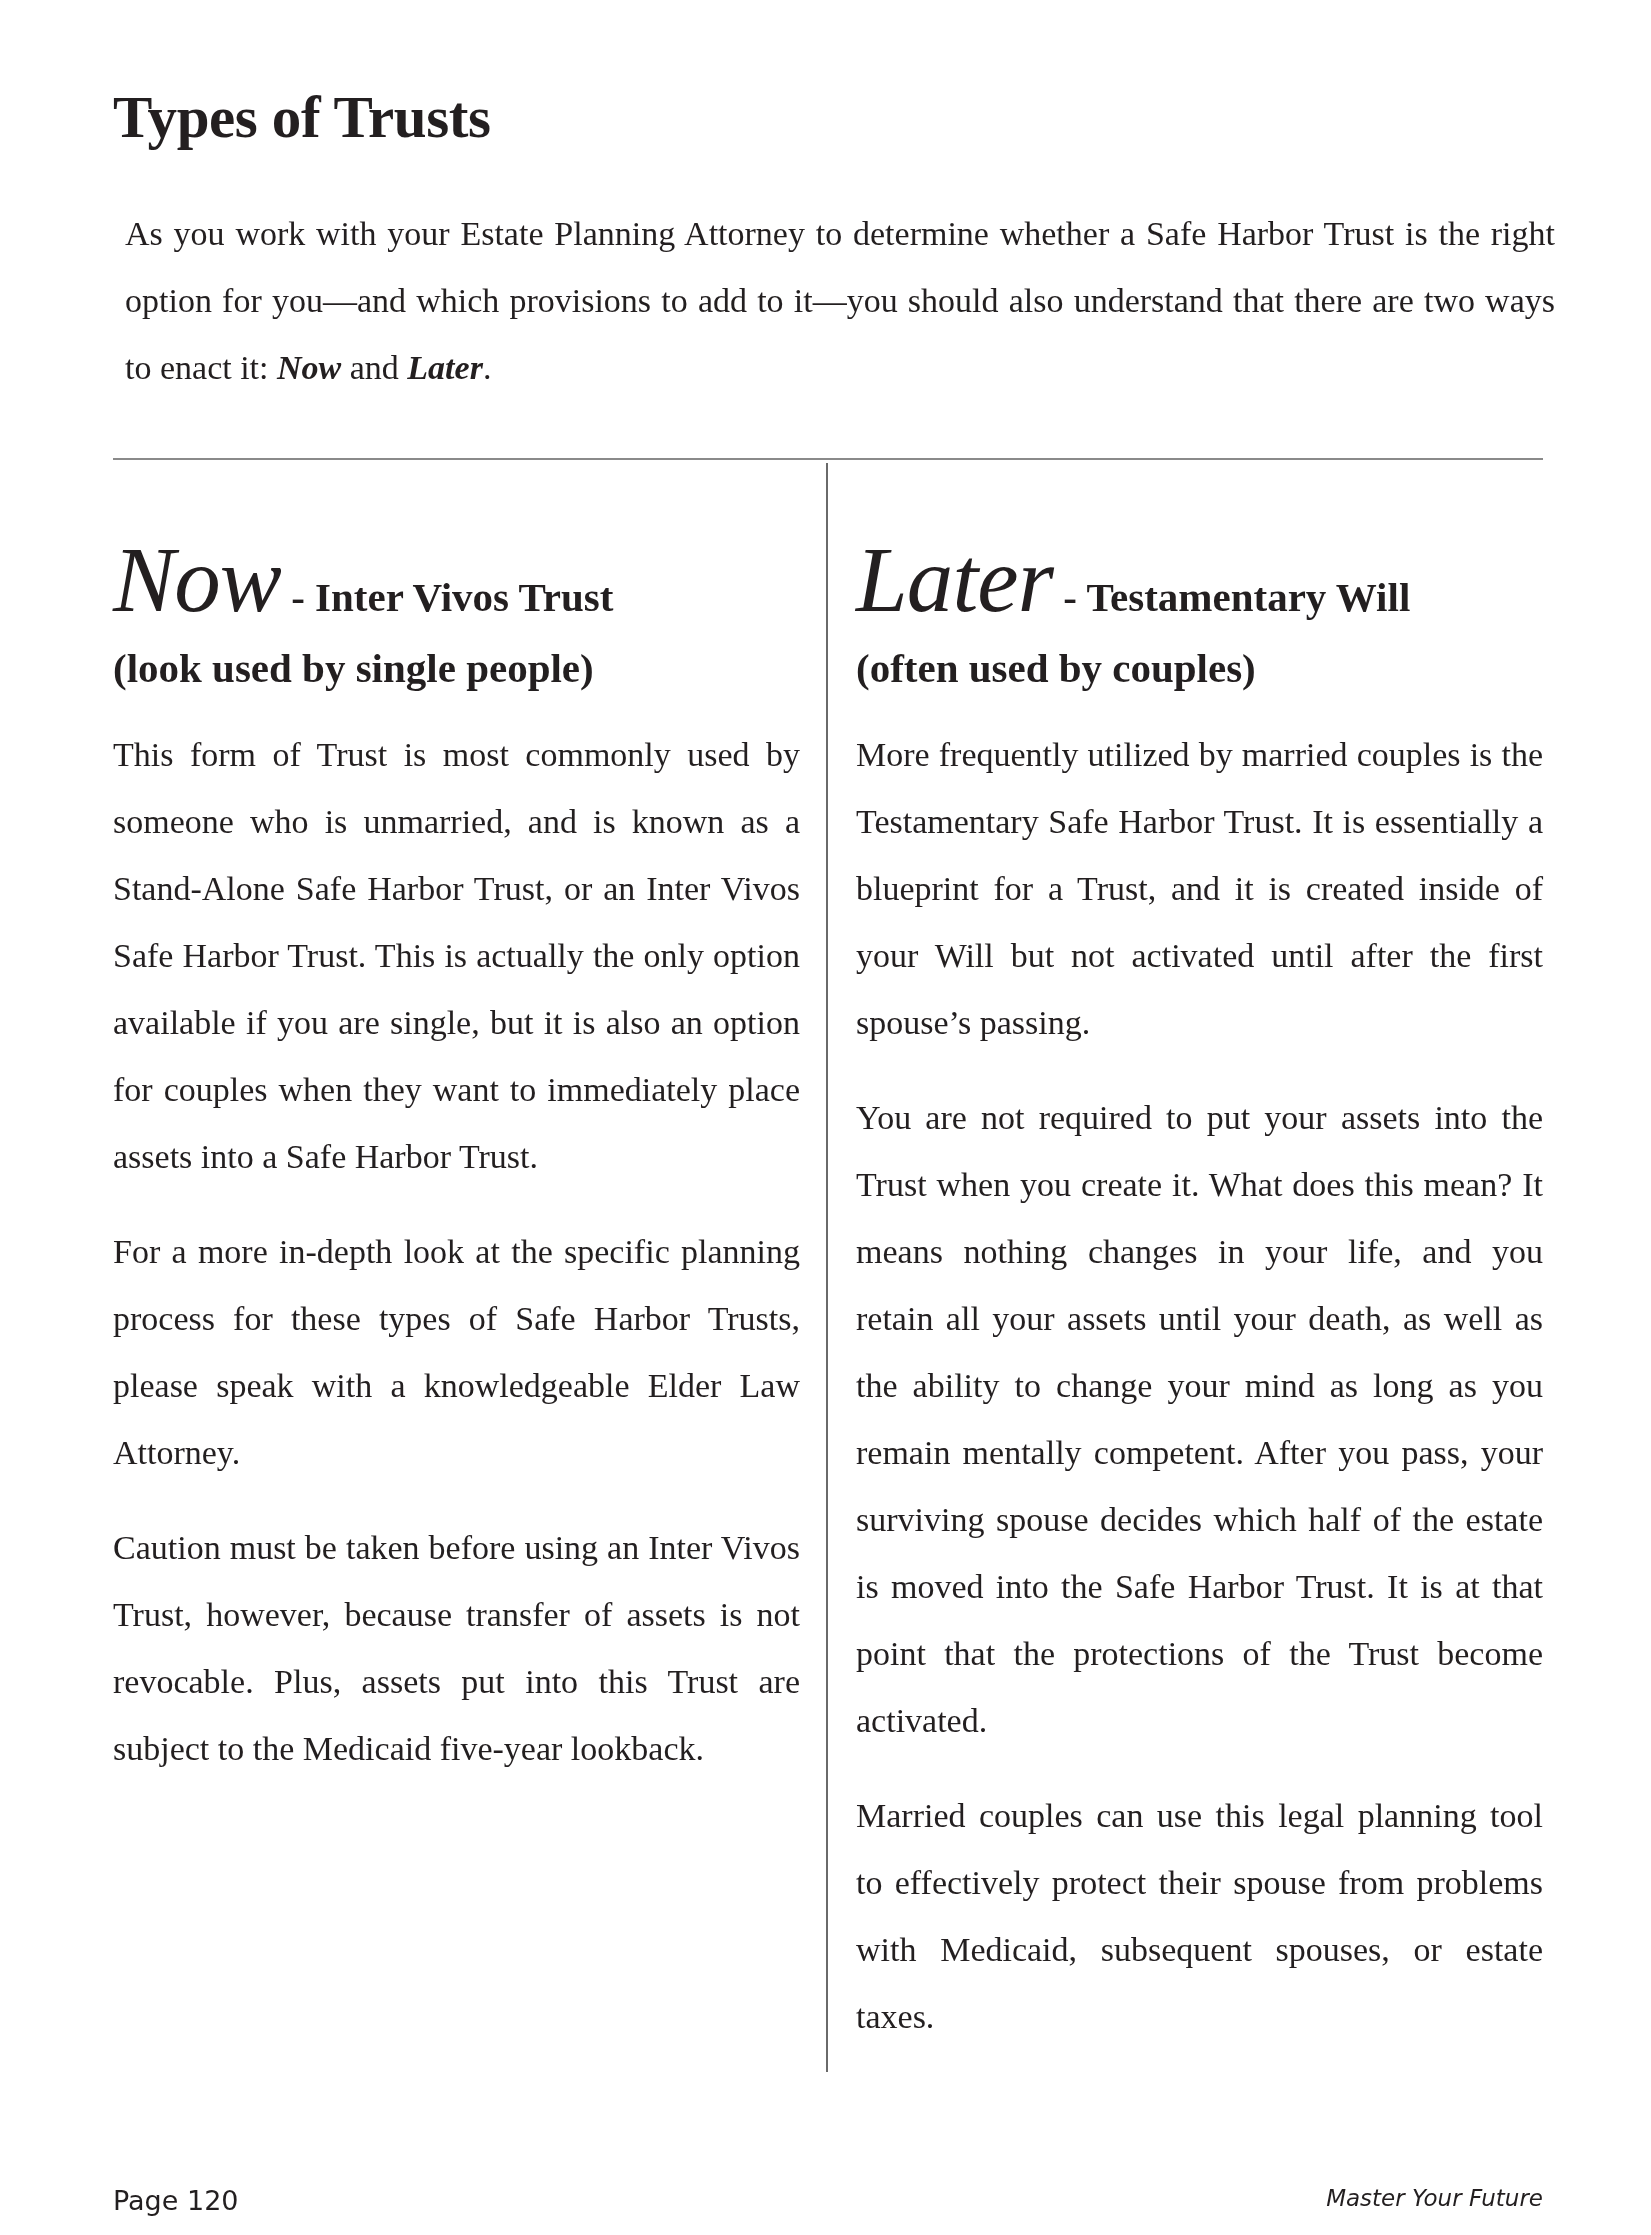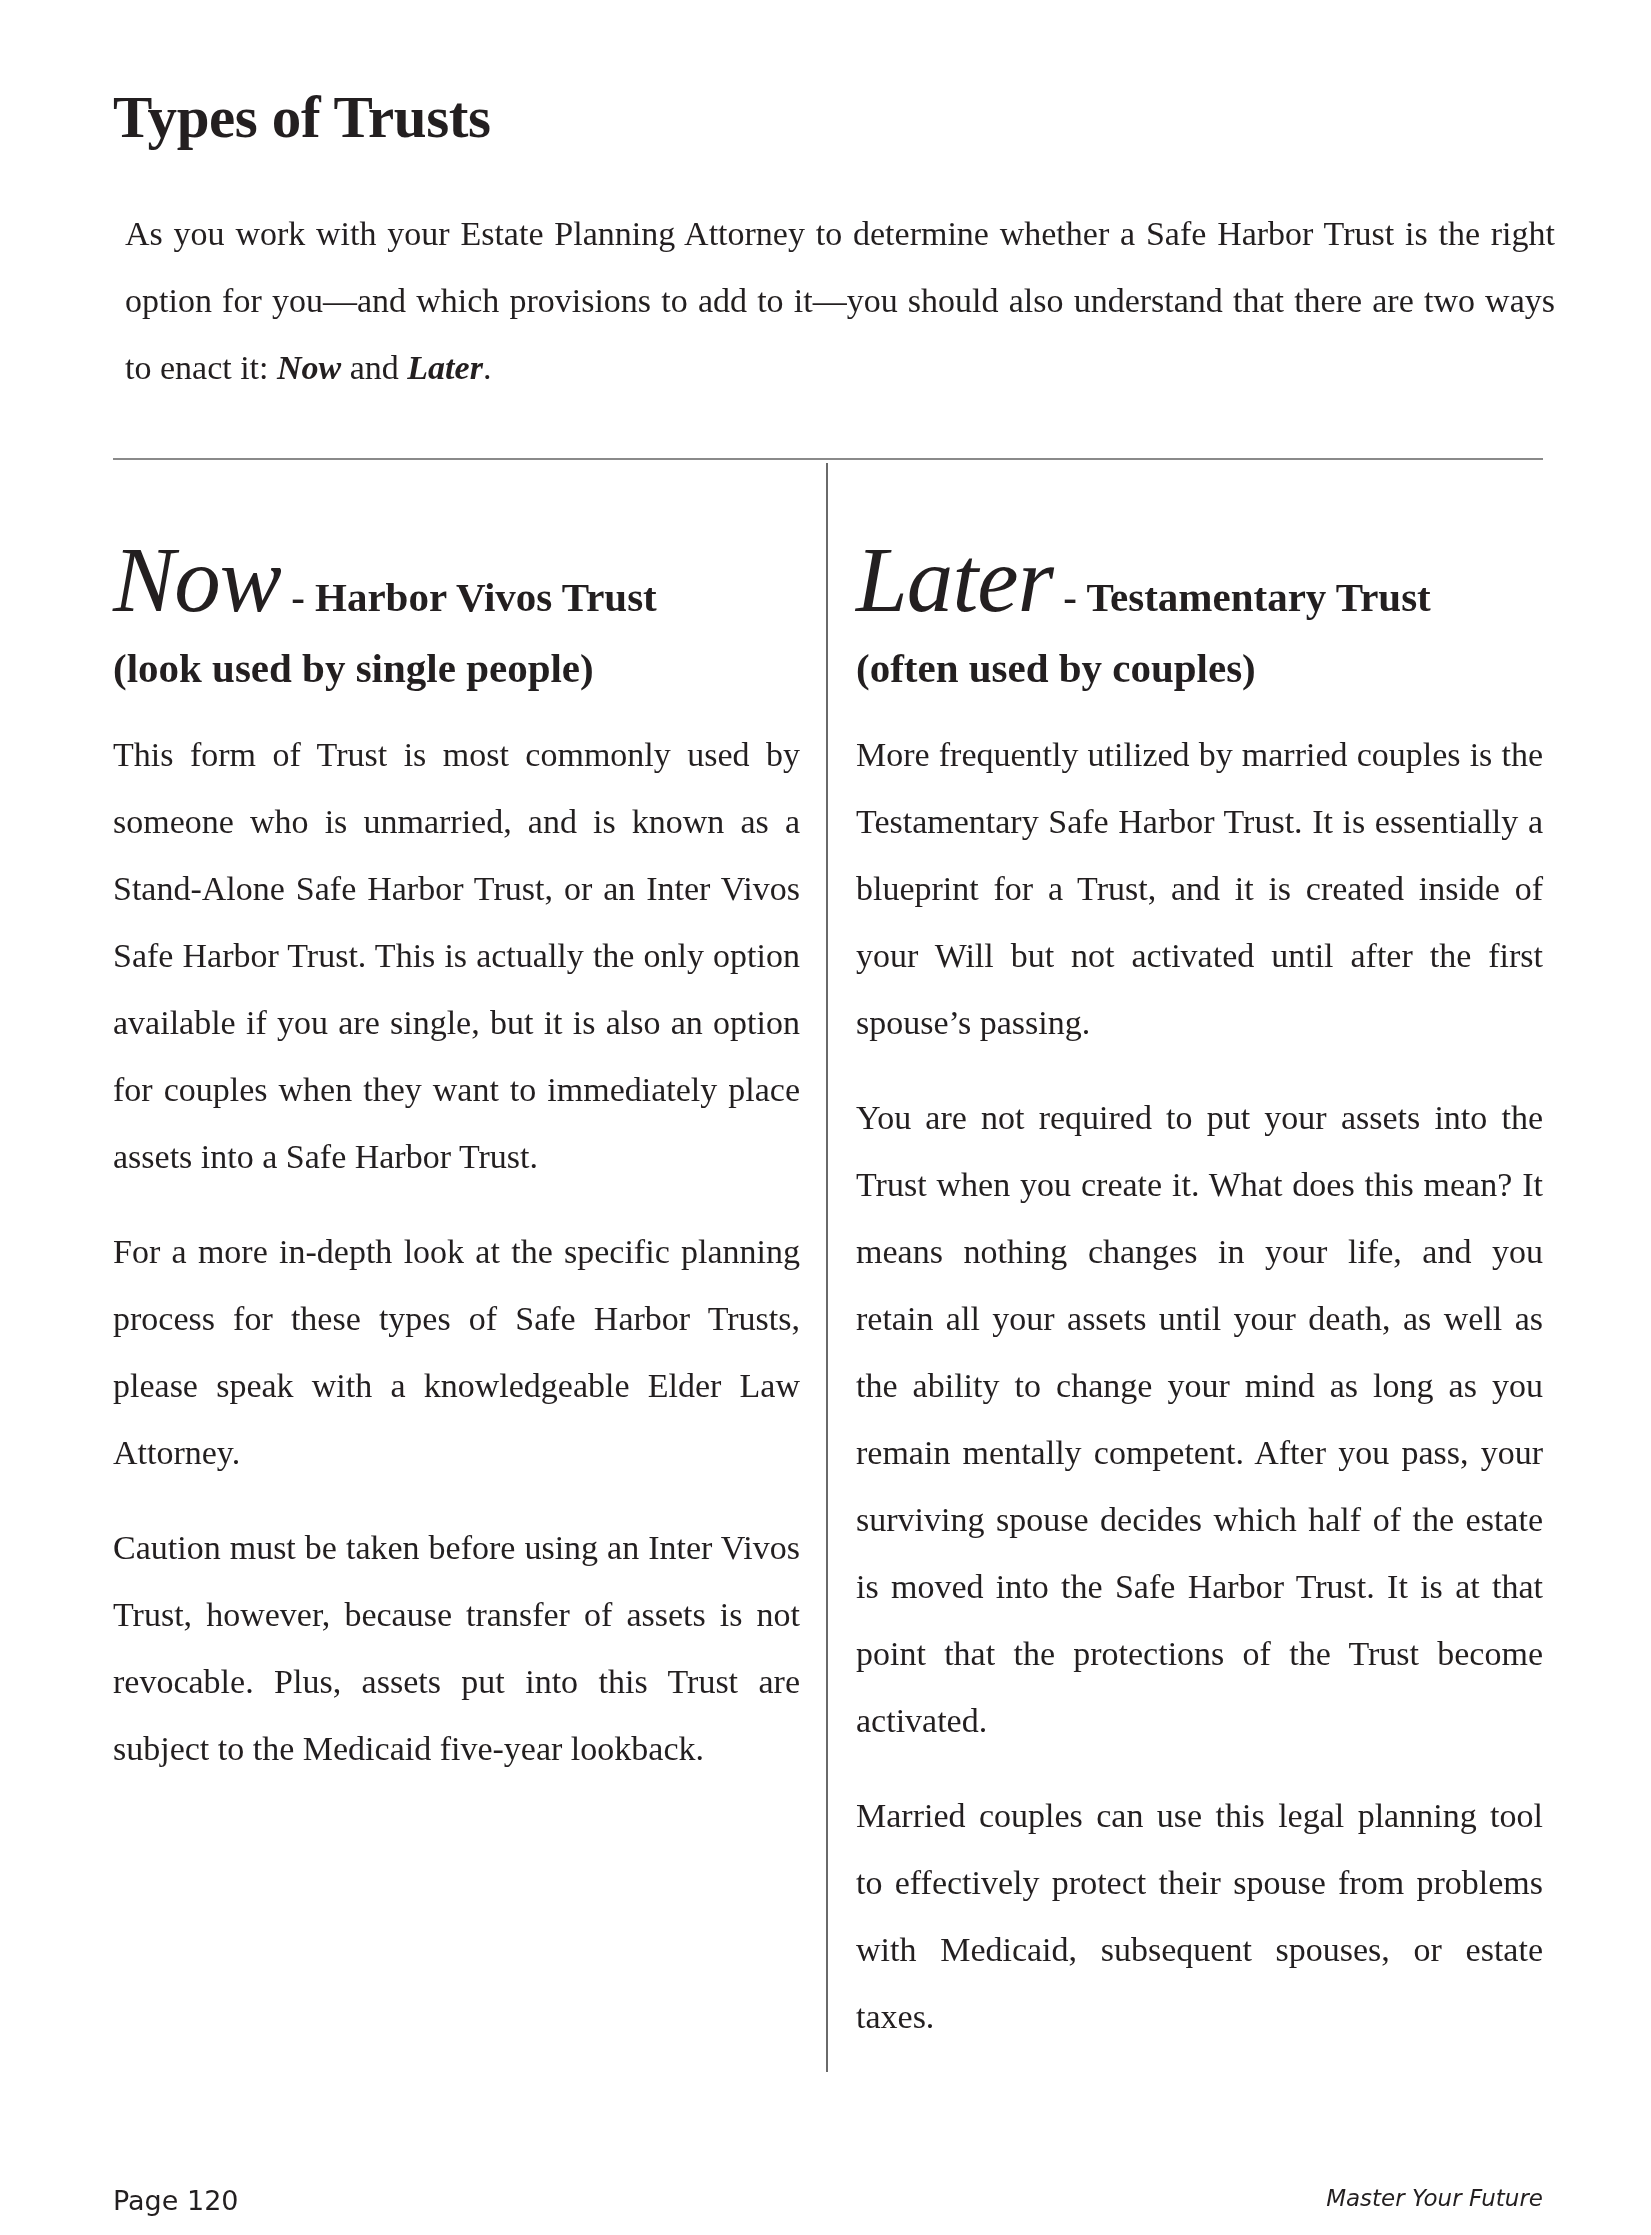--- a/index.html
+++ b/index.html
@@ -26,31 +26,31 @@
 <body>
 
 <h1 class="title">Types of Trusts</h1>
 
 <p class="intro"><span>As you work with your Estate Planning Attorney to determine whether a Safe Harbor Trust is the right option for you—and which provisions to add to it—you should also understand that there are two ways to enact it: </span><em>Now</em><span> and </span><em>Later</em><span>.</span></p>
 
 <div class="hrule"></div>
 <div class="vrule"></div>
 
 <section class="col left">
-  <h2 class="head"><span class="big">Now</span><span class="head-sub"> - Harbor Vivos Trust</span></h2>
+  <h2 class="head"><span class="big">Now</span><span class="head-sub"> - Inter Vivos Trust</span></h2>
   <h3 class="sub">(look used by single people)</h3>
   <div class="body">
     <p>This form of Trust is most commonly used by someone who is unmarried, and is known as a Stand-Alone Safe Harbor Trust, or an Inter Vivos Safe Harbor Trust. This is actually the only option available if you are single, but it is also an option for couples when they want to immediately place assets into a Safe Harbor Trust.</p>
     <p>For a more in-depth look at the specific planning process for these types of Safe Harbor Trusts, please speak with a knowledgeable Elder Law Attorney.</p>
     <p>Caution must be taken before using an Inter Vivos Trust, however, because transfer of assets is not revocable. Plus, assets put into this Trust are subject to the Medicaid five-year lookback.</p>
   </div>
 </section>
 
 <section class="col right">
-  <h2 class="head"><span class="big">Later</span><span class="head-sub"> - Testamentary Trust</span></h2>
+  <h2 class="head"><span class="big">Later</span><span class="head-sub"> - Testamentary Will</span></h2>
   <h3 class="sub">(often used by couples)</h3>
   <div class="body">
     <p>More frequently utilized by married couples is the Testamentary Safe Harbor Trust. It is essentially a blueprint for a Trust, and it is created inside of your Will but not activated until after the first spouse’s passing.</p>
     <p>You are not required to put your assets into the Trust when you create it. What does this mean? It means nothing changes in your life, and you retain all your assets until your death, as well as the ability to change your mind as long as you remain mentally competent. After you pass, your surviving spouse decides which half of the estate is moved into the Safe Harbor Trust. It is at that point that the protections of the Trust become activated.</p>
     <p>Married couples can use this legal planning tool to effectively protect their spouse from problems with Medicaid, subsequent spouses, or estate taxes.</p>
   </div>
 </section>
 
 <div class="footer-left">Page 120</div>
 <div class="footer-right">Master Your Future</div>

